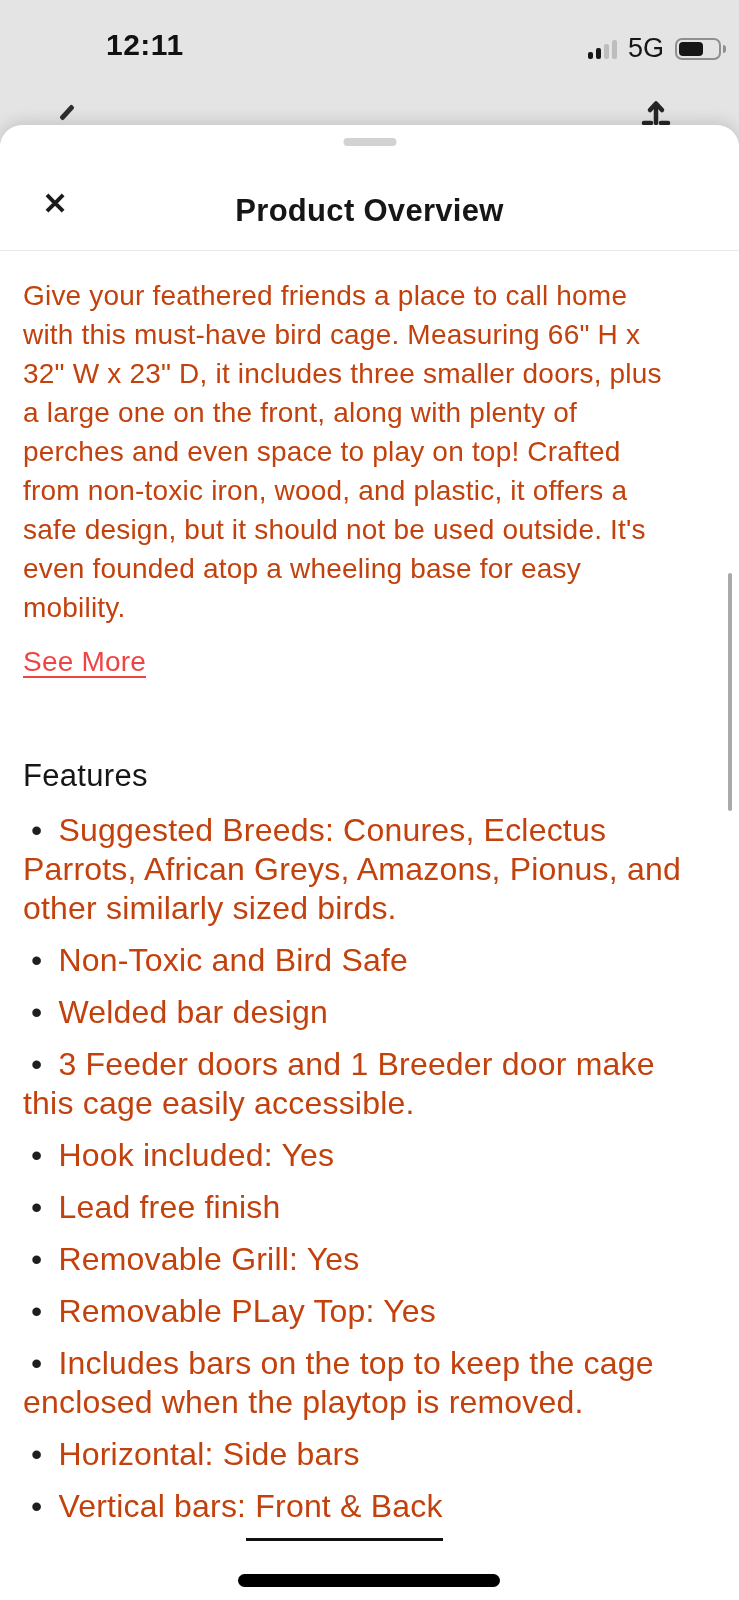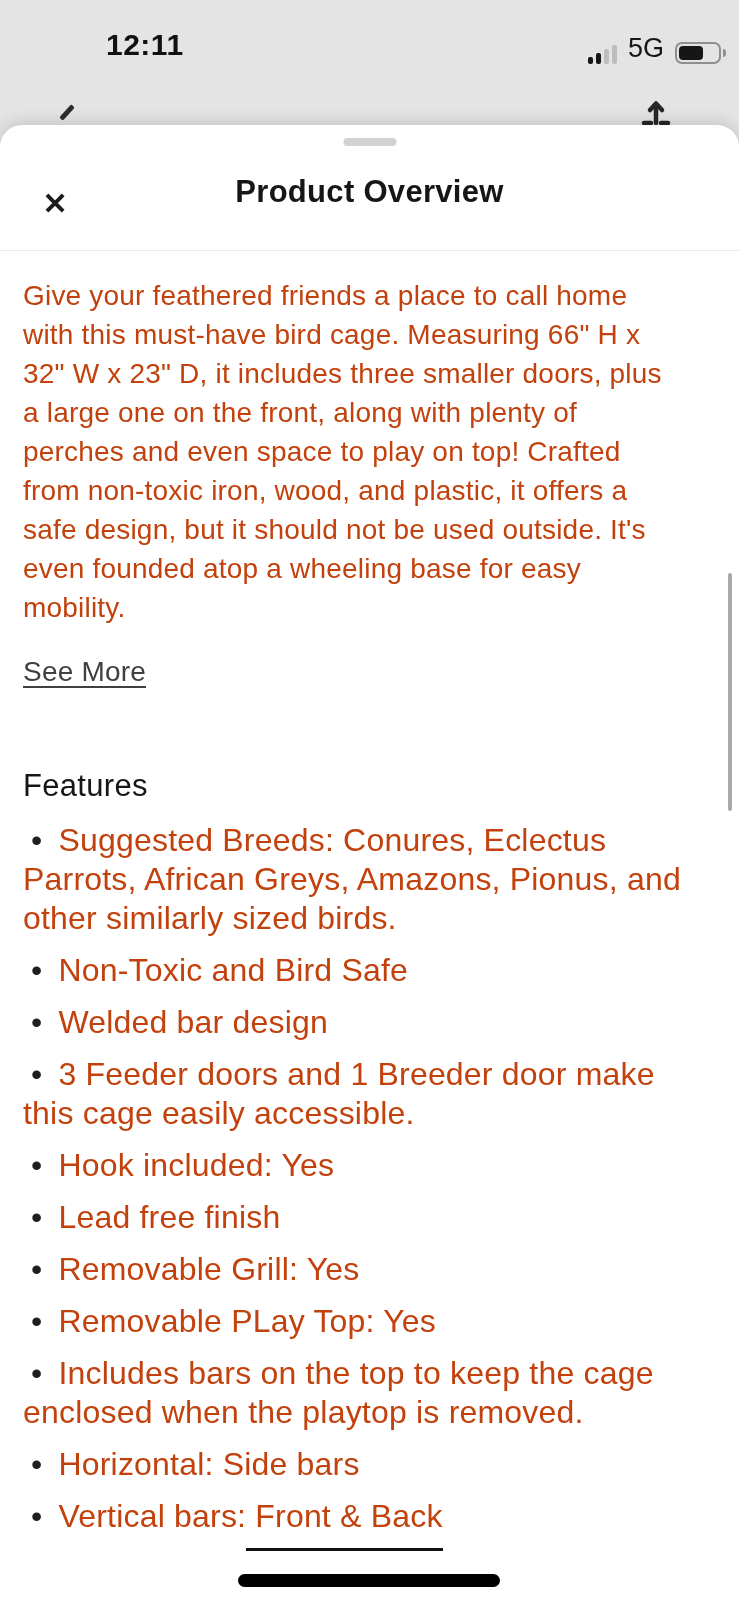--- a/index.html
+++ b/index.html
@@ -12,21 +12,21 @@
     overflow:hidden;
     -webkit-font-smoothing:antialiased;
   }
 
   
   .statusbar { position:absolute; top:0; left:0; width:100%; height:80px;margin-left:21px; }
   .sb-time {
     position:absolute; left:85px; top:28px;
     font-size:30px; font-weight:700; letter-spacing:.5px; color:#111;
   }
-  .sb-right { position:absolute; right:39px; top:33px; display:flex; align-items:flex-end; gap:11px; }
+  .sb-right { position:absolute; right:39px; top:33px; display:flex; align-items:center; gap:11px; }
   .sig { display:flex; align-items:flex-end; gap:3px; height:20px; }
   .sig span { width:5px; border-radius:2px; background:#bdbdbd; }
   .sig span:nth-child(1){ height:7px; }
   .sig span:nth-child(2){ height:11px; }
   .sig span:nth-child(3){ height:15px; }
   .sig span:nth-child(4){ height:19px; }
   .sig span.on { background:#161616; }
   .sb-net { font-size:27px; font-weight:500; color:#161616; }
   .batt { position:relative; width:46px; height:22px; }
   .batt .shell { position:absolute; inset:0; border:2px solid #8f8f8f; border-radius:7px; background:transparent; }
@@ -51,32 +51,32 @@
     position:absolute; top:13px; left:50%; transform:translateX(-50%);
     width:53px; height:8px; border-radius:4px; background:#d2d2d4;
   }
   .sheet-header { position:relative; height:126px; border-bottom:1px solid #e9e9e9; }
   .close-btn {
     position:absolute; left:38px; top:62px; width:34px; height:34px;
     background:none; border:none; font-size:30px; font-weight:700; color:#1b1b1b;
     line-height:34px; text-align:center; cursor:pointer; padding:0;
   }
   .sheet-title {
-    position:absolute; left:0; right:0; top:49px; text-align:center;
+    position:absolute; left:0; right:0; top:68px; text-align:center;
     font-size:31px; font-weight:700; letter-spacing:.3px; color:#161616;
   }
 
   .content { padding:25px 30px 0 23px; }
   .desc {
     font-size:28px; line-height:39px; letter-spacing:.2px; color:#c2410c;
     max-width:660px;
   }
   .see-more {
-    display:inline-block; margin-top:29px;
-    font-size:28px; letter-spacing:.2px; color:#404040;
+    display:inline-block; margin-top:19px;
+    font-size:28px; letter-spacing:.2px; color:#ef4444;
     text-decoration:underline; text-underline-offset:5px; cursor:pointer;
   }
   .features-heading {
     margin-top:80px; font-size:31px; font-weight:400; letter-spacing:.3px; color:#161616;
   }
   ul.features { list-style:none; margin-top:17px; }
   ul.features li {
     font-size:32px; line-height:39px; letter-spacing:.2px; color:#c2410c;
     margin-bottom:13px;
   }

